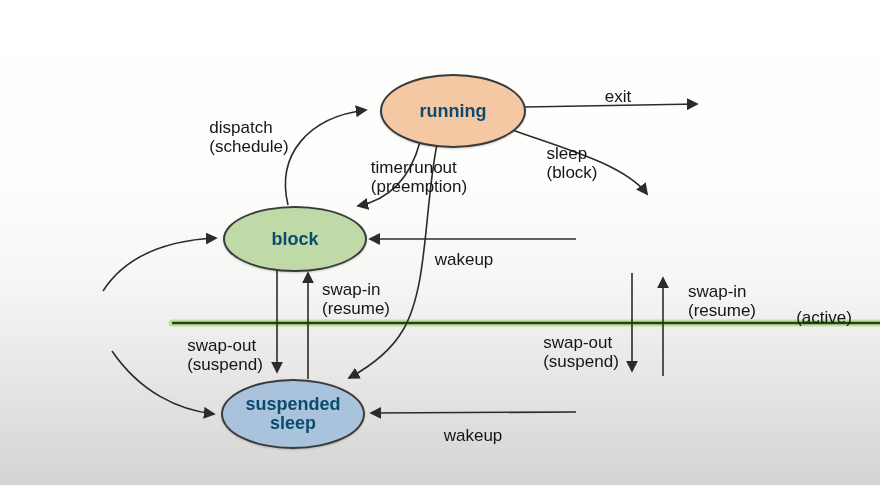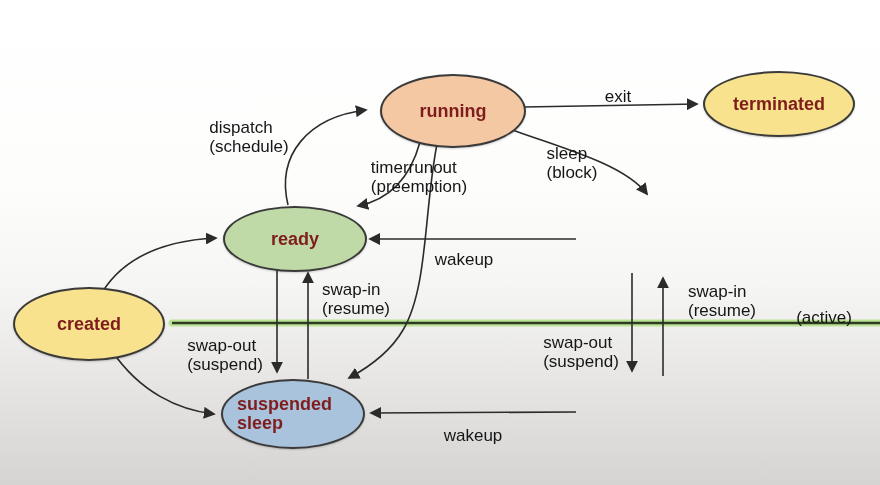--- a/index.html
+++ b/index.html
@@ -4,22 +4,22 @@
 <style>
   html,body{margin:0;padding:0;}
   body{font-family:"Liberation Sans","DejaVu Sans",sans-serif;}
   .stage{
     position:relative;width:880px;height:485px;overflow:hidden;
     background:linear-gradient(180deg,#ffffff 0%,#fdfdfc 38%,#f6f6f5 58%,#e7e6e5 78%,#d5d4d3 100%);
   }
   .edges{position:absolute;left:0;top:0;}
   .node{
     position:absolute;border:2px solid #3a3a3a;border-radius:50%;
-    display:flex;align-items:center;justify-content:center;text-align:left;
-    font-weight:700;font-size:18px;color:#7f1d1d;line-height:1.05;
+    display:flex;align-items:center;justify-content:center;text-align:center;
+    font-weight:700;font-size:18px;color:#0c4a6e;line-height:1.05;
     box-shadow:0 1px 2px rgba(0,0,0,.18);
   }
   .n-running{left:380px;top:74px;width:142px;height:70px;}
   .n-terminated{left:703px;top:71px;width:148px;height:62px;}
   .n-ready{left:223px;top:206px;width:140px;height:62px;}
   .n-asleep{left:577px;top:206px;width:142px;height:66px;}
   .n-created{left:13px;top:287px;width:148px;height:70px;}
   .n-suspended-ready{left:221px;top:379px;width:144px;height:70px;padding:0 14px;box-sizing:border-box;}
   .n-suspended-blocked{left:576px;top:376px;width:142px;height:72px;padding:0 14px;box-sizing:border-box;}
   .edge-label{
@@ -67,28 +67,22 @@
       <path d="M 308,379 L 308,273" marker-end="url(#arrow)"></path>
       <path d="M 632,273 L 632,371" marker-end="url(#arrow)"></path>
       <path d="M 663,376 L 663,278" marker-end="url(#arrow)"></path>
       <path d="M 576,412 L 371,413" marker-end="url(#arrow)"></path>
     </g>
   </svg>
 
   <div class="node n-running" style="background-color: rgb(245, 200, 164);">
     <span>running</span>
   </div>
-  <div class="node n-terminated" style="background-color: rgb(248, 226, 142);">
-    <span>terminated</span>
-  </div>
   <div class="node n-ready" style="background-color: rgb(191, 218, 167);">
-    <span>ready</span>
-  </div>
-  <div class="node n-created" style="background-color: rgb(248, 226, 142);">
-    <span>created</span>
+    <span>block</span>
   </div>
   <div class="node n-suspended-ready" style="background-color: rgb(169, 195, 221);">
     <span>suspended sleep</span>
   </div>
 
   <div class="edge-label l-dispatch">
     <div>dispatch</div>
     <div>(schedule)</div>
   </div>
   <div class="edge-label l-timerrunout">

